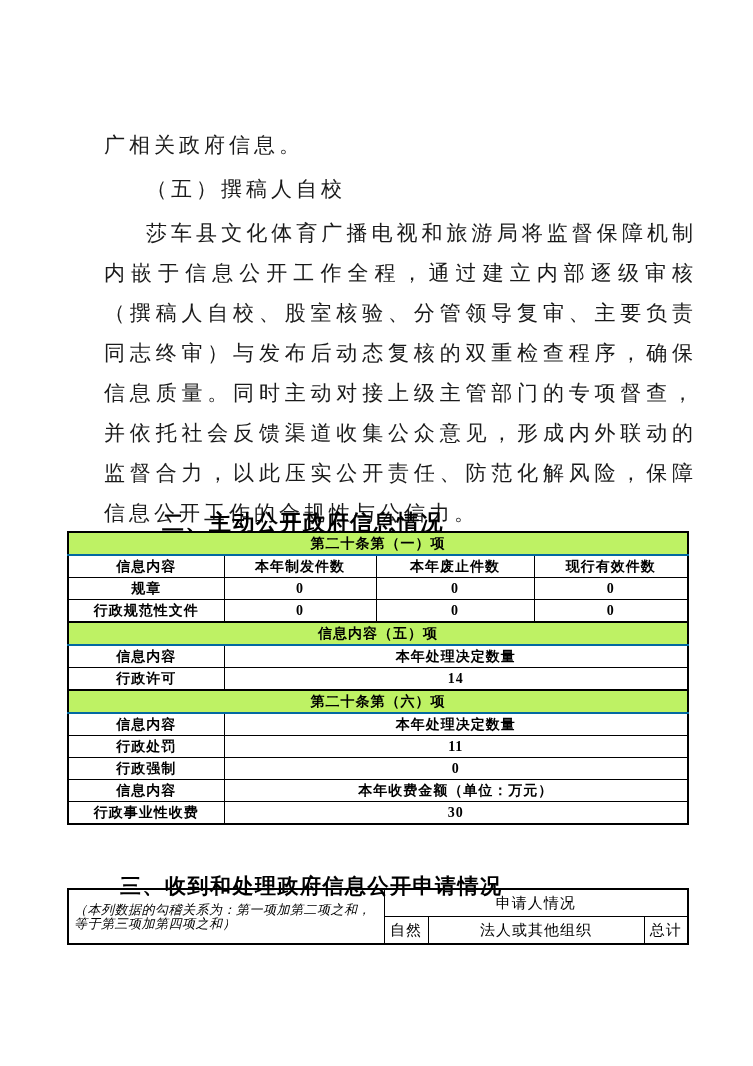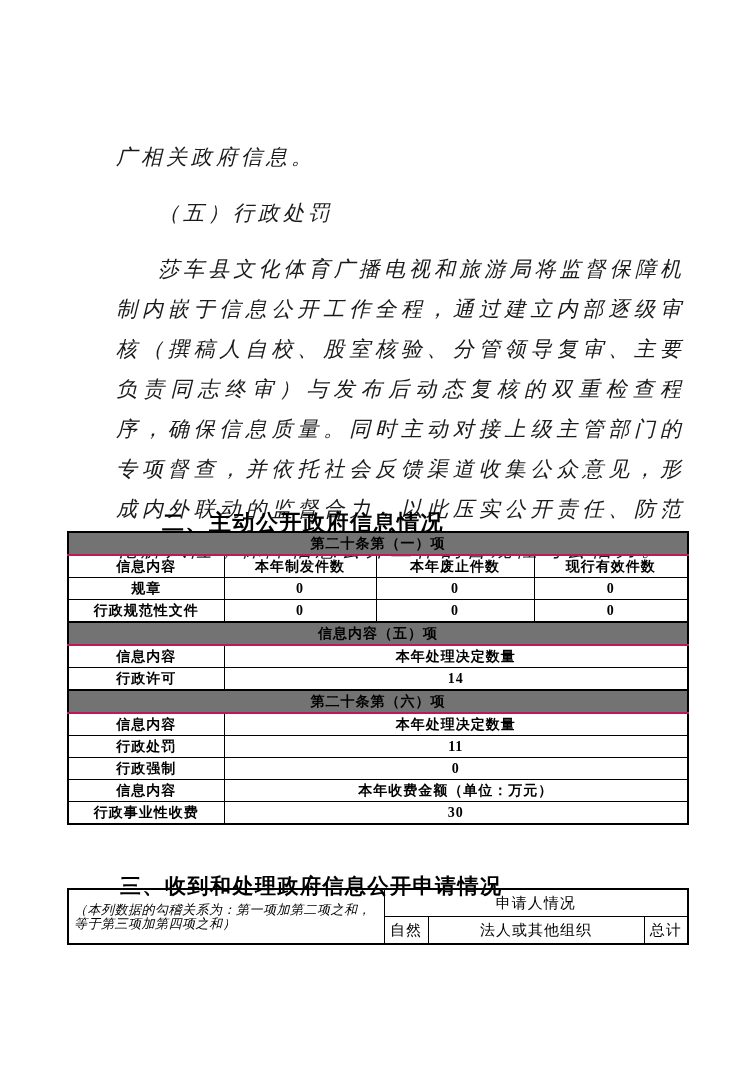--- a/index.html
+++ b/index.html
@@ -19,21 +19,21 @@
     position: absolute;
     top: 121px;
     left: 100px;
     width: 601px;
     font-size: 21px;
     line-height: 40px;
     letter-spacing: 4px;
     text-align: justify;
     color: #1a1a1a;
   }
-  .body-text p { margin: 16px; font-style: italic; }
+  .body-text p { margin: 4px; }
   .body-text p.indent { text-indent: 2em; }
 
   
   .sec-heading {
     position: absolute;
     margin: 17px;
     font-family: "Liberation Sans", sans-serif;
     font-weight: 700;
     font-size: 22px;
     line-height: 26px;
@@ -64,23 +64,23 @@
   }
 
   .t1 { top: 531px; }
   .t1 td {
     height: 21px;
     font-size: 14px;
     font-weight: bold;
     letter-spacing: 1px;
   }
   .t1 tr.section-row td {
-    background: #737373;
+    background: #bef264;
     border-top: 2px solid #000000;
-    border-bottom: 2px solid #be185d;
+    border-bottom: 2px solid #0369a1;
   }
   .t1 .c1 { width: 156px; }
   .t1 .c2 { width: 152px; }
   .t1 .c3 { width: 158px; }
   .t1 .c4 { width: 154px; }
 
   .t2 { top: 888px; }
   .t2 td { font-size: 15px; height: 26px; letter-spacing: 1px; }
   .t2 .k1 { width: 316px; }
   .t2 .k2 { width: 44px; }
@@ -97,21 +97,21 @@
     vertical-align: middle;
   }
 </style>
 </head>
 <body>
 
 <div class="page">
 
   <div class="body-text">
     <p class="no-indent">广相关政府信息。</p>
-    <p class="indent">（五）行政处罚</p>
+    <p class="indent">（五）撰稿人自校</p>
     <p class="indent">莎车县文化体育广播电视和旅游局将监督保障机制内嵌于信息公开工作全程，通过建立内部逐级审核（撰稿人自校、股室核验、分管领导复审、主要负责同志终审）与发布后动态复核的双重检查程序，确保信息质量。同时主动对接上级主管部门的专项督查，并依托社会反馈渠道收集公众意见，形成内外联动的监督合力，以此压实公开责任、防范化解风险，保障信息公开工作的合规性与公信力。</p>
   </div>
 
   <h2 class="sec-heading h-two">二、主动公开政府信息情况</h2>
 
   <table class="t1">
     <colgroup>
         <col class="c1">
         <col class="c2">
         <col class="c3">

